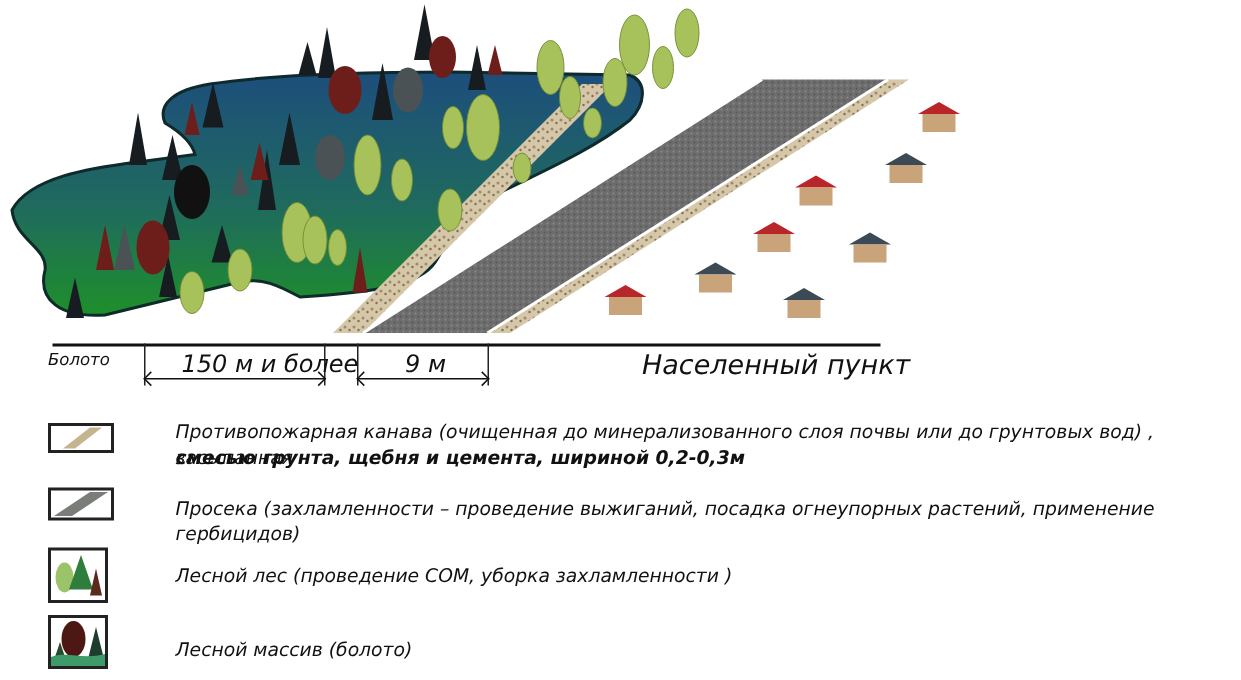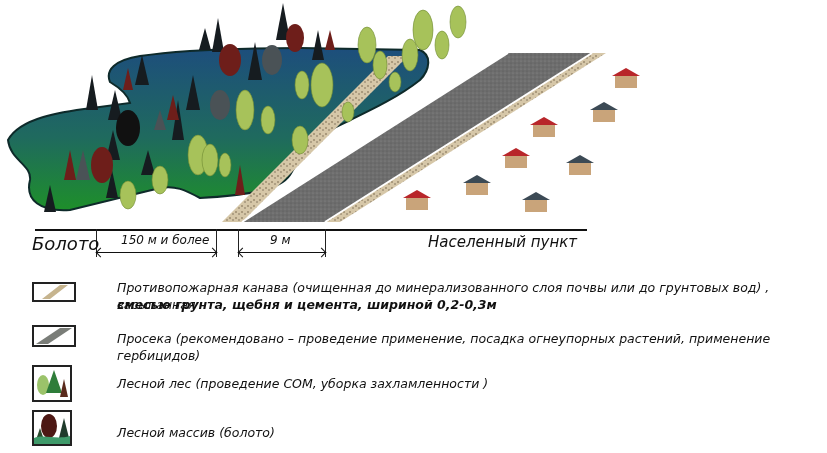--- a/index.html
+++ b/index.html
@@ -1,21 +1,21 @@
 <!DOCTYPE html>
 <html><head>
 <meta charset="utf-8">
 <style>
   html, body { margin:0; padding:0; background:#ffffff; }
   body { width:827px; height:453px; position:relative; overflow:hidden; font-family:"DejaVu Sans", "Liberation Sans", sans-serif; }
   .scene { position:absolute; left:0; top:0; width:827px; height:230px; }
   .axis-line { position:absolute; left:35px; top:229px; width:552px; height:2px; background:#111; }
   .tick { position:absolute; width:1px; background:#222; }
   .label { position:absolute; font-style:italic; color:#111; white-space:nowrap; }
-  .dim { font-size:12px; }
+  .dim { font-size:16px; }
   .arrow { position:absolute; height:1px; background:#111; }
   .arrow:before, .arrow:after { content:""; position:absolute; top:-3px; width:6px; height:6px; border-top:1px solid #111; border-left:1px solid #111; }
   .arrow:before { left:0; transform:rotate(-45deg); }
   .arrow:after { right:0; transform:rotate(135deg); }
   .legend-item { position:absolute; left:32px; }
   .legend-swatch { position:absolute; left:0; border:2px solid #222; background:#fff; box-sizing:border-box; overflow:hidden; }
   .legend-text { position:absolute; font-size:12.5px; font-style:italic; color:#111; line-height:17px; }
 </style>
 </head>
 <body>
@@ -144,24 +144,24 @@
     </g>
   </svg>
 </div>
 
 <div class="axis-line"></div>
 <div class="tick" style="left:96px;top:229px;height:28px;"></div>
 <div class="tick" style="left:216px;top:229px;height:28px;"></div>
 <div class="tick" style="left:238px;top:229px;height:28px;"></div>
 <div class="tick" style="left:325px;top:229px;height:28px;"></div>
 
-<div class="label dim" style="left:32px;top:233px;font-size:18px;">Болото</div>
+<div class="label dim" style="left:32px;top:233px;font-size:11px;">Болото</div>
 <div class="label dim" style="left:121px;top:233px;">150 м и более</div>
 <div class="label dim" style="left:270px;top:233px;">9 м</div>
-<div class="label dim" style="left:428px;top:233px;font-size:15px;text-align:right;">Населенный пункт</div>
+<div class="label dim" style="left:428px;top:233px;font-size:18px;text-align:right;">Населенный пункт</div>
 
 <div class="arrow" style="left:97px;top:252px;width:119px;"></div>
 <div class="arrow" style="left:239px;top:252px;width:86px;"></div>
 
 <div class="legend-item" style="top:282px;">
   <div class="legend-swatch" style="top:0;width:44px;height:20px;">
     <svg width="40" height="16">
         <polygon points="8,15 16,15 34,1 26,1" fill="#c6b48e"></polygon>
       </svg>
   </div>
@@ -169,21 +169,21 @@
 <div class="legend-text" style="left:117px;top:279px;">Противопожарная канава (очищенная до минерализованного слоя почвы или до грунтовых вод) , засыпанная</div>
 <div class="legend-text" style="left:117px;top:296px;font-weight:bold;">смесью грунта, щебня и цемента, шириной 0,2-0,3м</div>
 
 <div class="legend-item" style="top:325px;">
   <div class="legend-swatch" style="top:0;width:44px;height:22px;">
     <svg width="40" height="18">
         <polygon points="2,17 14,17 38,1 26,1" fill="#7a7d78"></polygon>
       </svg>
   </div>
 </div>
-<div class="legend-text" style="left:117px;top:330px;">Просека (рекомендовано – проведение применение, посадка огнеупорных растений, применение гербицидов)</div>
+<div class="legend-text" style="left:117px;top:330px;">Просека (захламленности – проведение выжиганий, посадка огнеупорных растений, применение гербицидов)</div>
 
 <div class="legend-item" style="top:365px;">
   <div class="legend-swatch" style="top:0;width:40px;height:37px;">
     <svg width="36" height="33">
       <ellipse cx="9" cy="18" rx="6" ry="10" fill="#9bc36a"></ellipse>
       <polygon points="20,3 12,26 28,26" fill="#2f7d3a"></polygon>
       <polygon points="30,12 26,30 34,30" fill="#5a2a1c"></polygon>
     </svg>
   </div>
 </div>

